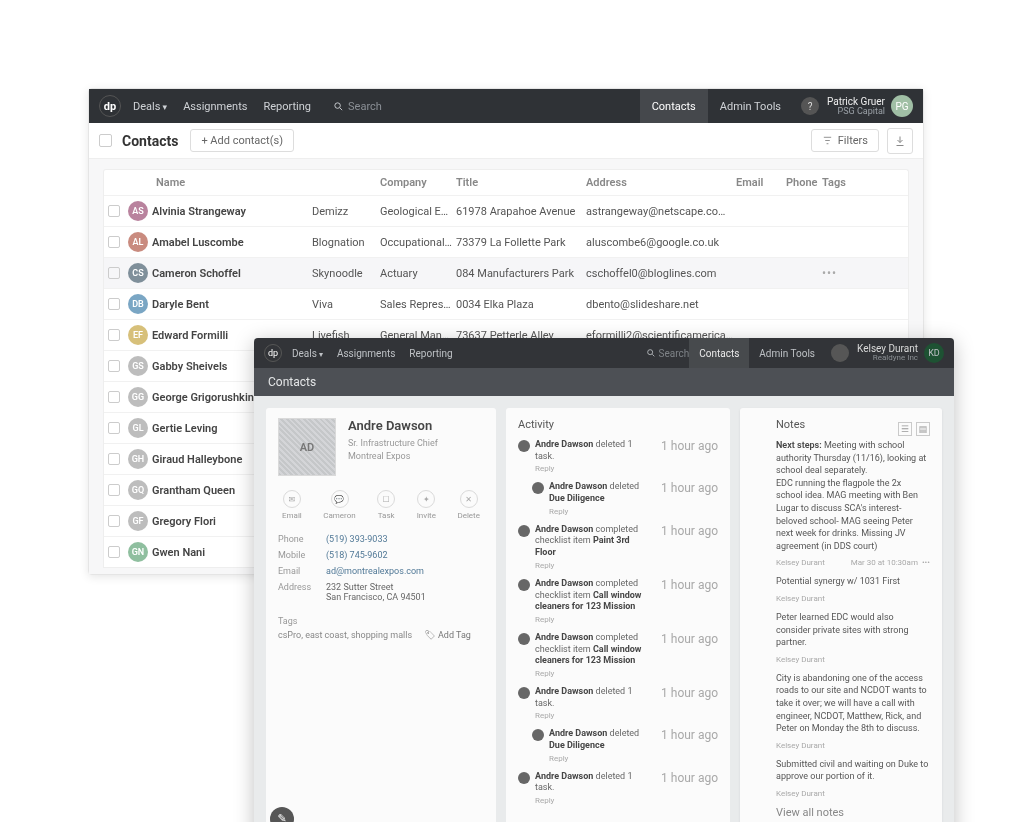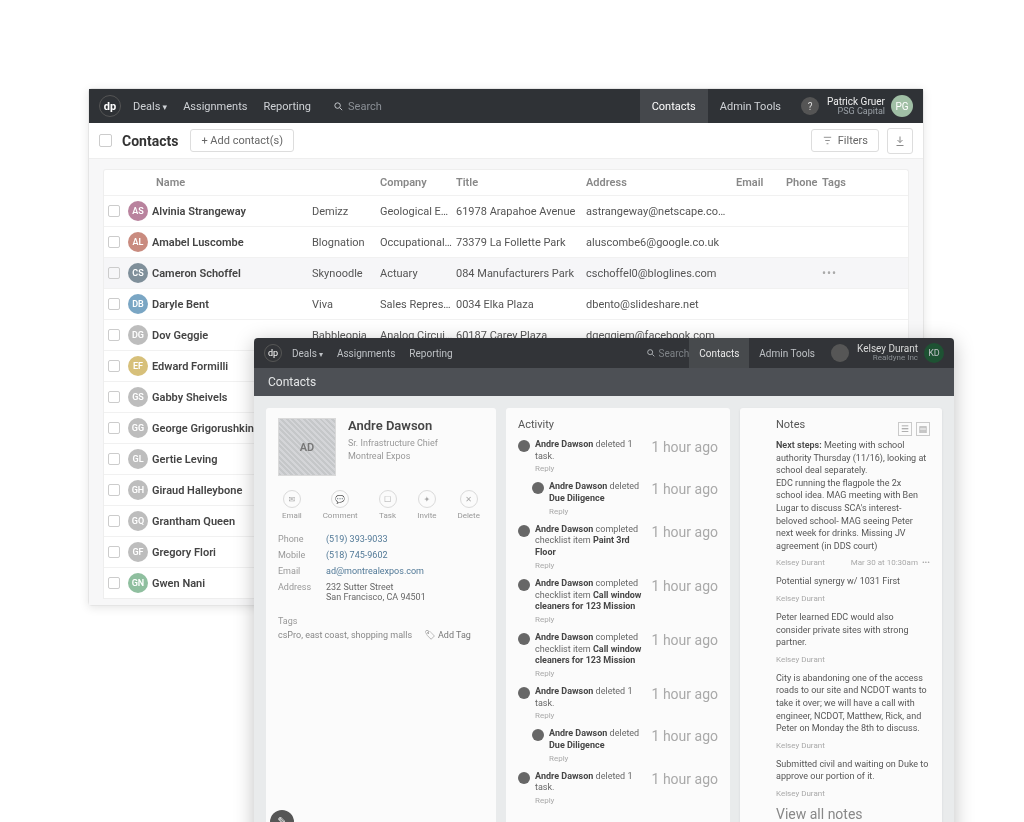--- a/index.html
+++ b/index.html
@@ -80,32 +80,32 @@
   .profile-tags .addtag { color:#777; margin-left:10px;}
   .edit-fab { position:absolute; left:16px; bottom:10px; width:24px; height:24px; border-radius:50%; background:#555; color:#fff; display:flex; align-items:center; justify-content:center; font-size:11px;}
 
   
   .act-title, .notes-title { font-size:11px; color:#555; margin-bottom:8px; font-weight:400;}
   .act-item { margin-bottom:8px; font-size:9px;}
   .act-line1 { display:flex; align-items:flex-start; gap:5px;}
   .act-av { width:12px; height:12px; border-radius:50%; background:#666; flex-shrink:0; margin-top:1px;}
   .act-text { flex:1; color:#666; line-height:1.3;}
   .act-text b { color:#444;}
-  .act-time { color:#aaa; font-size:14px; white-space:nowrap; margin-left:0;}
+  .act-time { color:#aaa; font-size:12px; white-space:nowrap; margin-left:12px;}
   .act-reply { font-size:8px; color:#aaa; margin-left:17px; margin-top:2px;}
   .act-child { margin-left:14px; margin-top:4px;}
 
   
   .notes-head { display:flex; align-items:center;}
   .notes-head .sp { flex:1;}
   .notes-ic { width:14px; height:14px; border:1px solid #ccc; margin-left:4px; display:flex; align-items:center; justify-content:center; color:#999; font-size:9px;}
   .note { font-size:9px; color:#555; line-height:1.4; margin-bottom:6px;}
   .note-meta { font-size:8px; color:#aaa; display:flex; justify-content:space-between; margin-bottom:8px;}
   .note .hl { font-weight:600; color:#444;}
-  .viewall { font-size:14px; color:#888; margin-top:4px;}
+  .viewall { font-size:11px; color:#888; margin-top:4px;}
 
   .front-rel { position:relative;}
 </style>
 </head>
 <body>
 
 <div class="back-window">
   <div class="bw-header">
     <div class="bw-logo">dp</div>
     <div class="bw-nav-item deals">Deals</div>
@@ -197,32 +197,20 @@
           <div class="more">•••</div>
         </div>
         <div class="bw-row">
           <div class="chk"></div>
           <div class="av" style="background:#7aa6c4">DB</div>
           <div class="name cell">Daryle Bent</div>
           <div class="cell">Viva</div>
           <div class="cell">Sales Repres…</div>
           <div class="cell">0034 Elka Plaza</div>
           <div class="cell">dbento@slideshare.net</div>
-          <div class="cell"></div>
-          <div class="cell"></div>
-          <div class="more"></div>
-        </div>
-        <div class="bw-row">
-          <div class="chk"></div>
-          <div class="av" style="background:#bdbdbd">DG</div>
-          <div class="name cell">Dov Geggie</div>
-          <div class="cell">Babbleopia</div>
-          <div class="cell">Analog Circui…</div>
-          <div class="cell">60187 Carey Plaza</div>
-          <div class="cell">dgeggiem@facebook.com</div>
           <div class="cell"></div>
           <div class="cell"></div>
           <div class="more"></div>
         </div>
         <div class="bw-row">
           <div class="chk"></div>
           <div class="av" style="background:#d7c07a">EF</div>
           <div class="name cell">Edward Formilli</div>
           <div class="cell">Livefish</div>
           <div class="cell">General Man…</div>
@@ -358,21 +346,21 @@
           <div class="profile-sub">Montreal Expos</div>
         </div>
       </div>
       <div class="profile-actions">
         <div class="pa">
             <div class="ic">✉</div>
             <span>Email</span>
           </div>
         <div class="pa">
             <div class="ic">💬</div>
-            <span>Comment</span>
+            <span>Cameron</span>
           </div>
         <div class="pa">
             <div class="ic">☐</div>
             <span>Task</span>
           </div>
         <div class="pa">
             <div class="ic">✦</div>
             <span>Invite</span>
           </div>
         <div class="pa">

